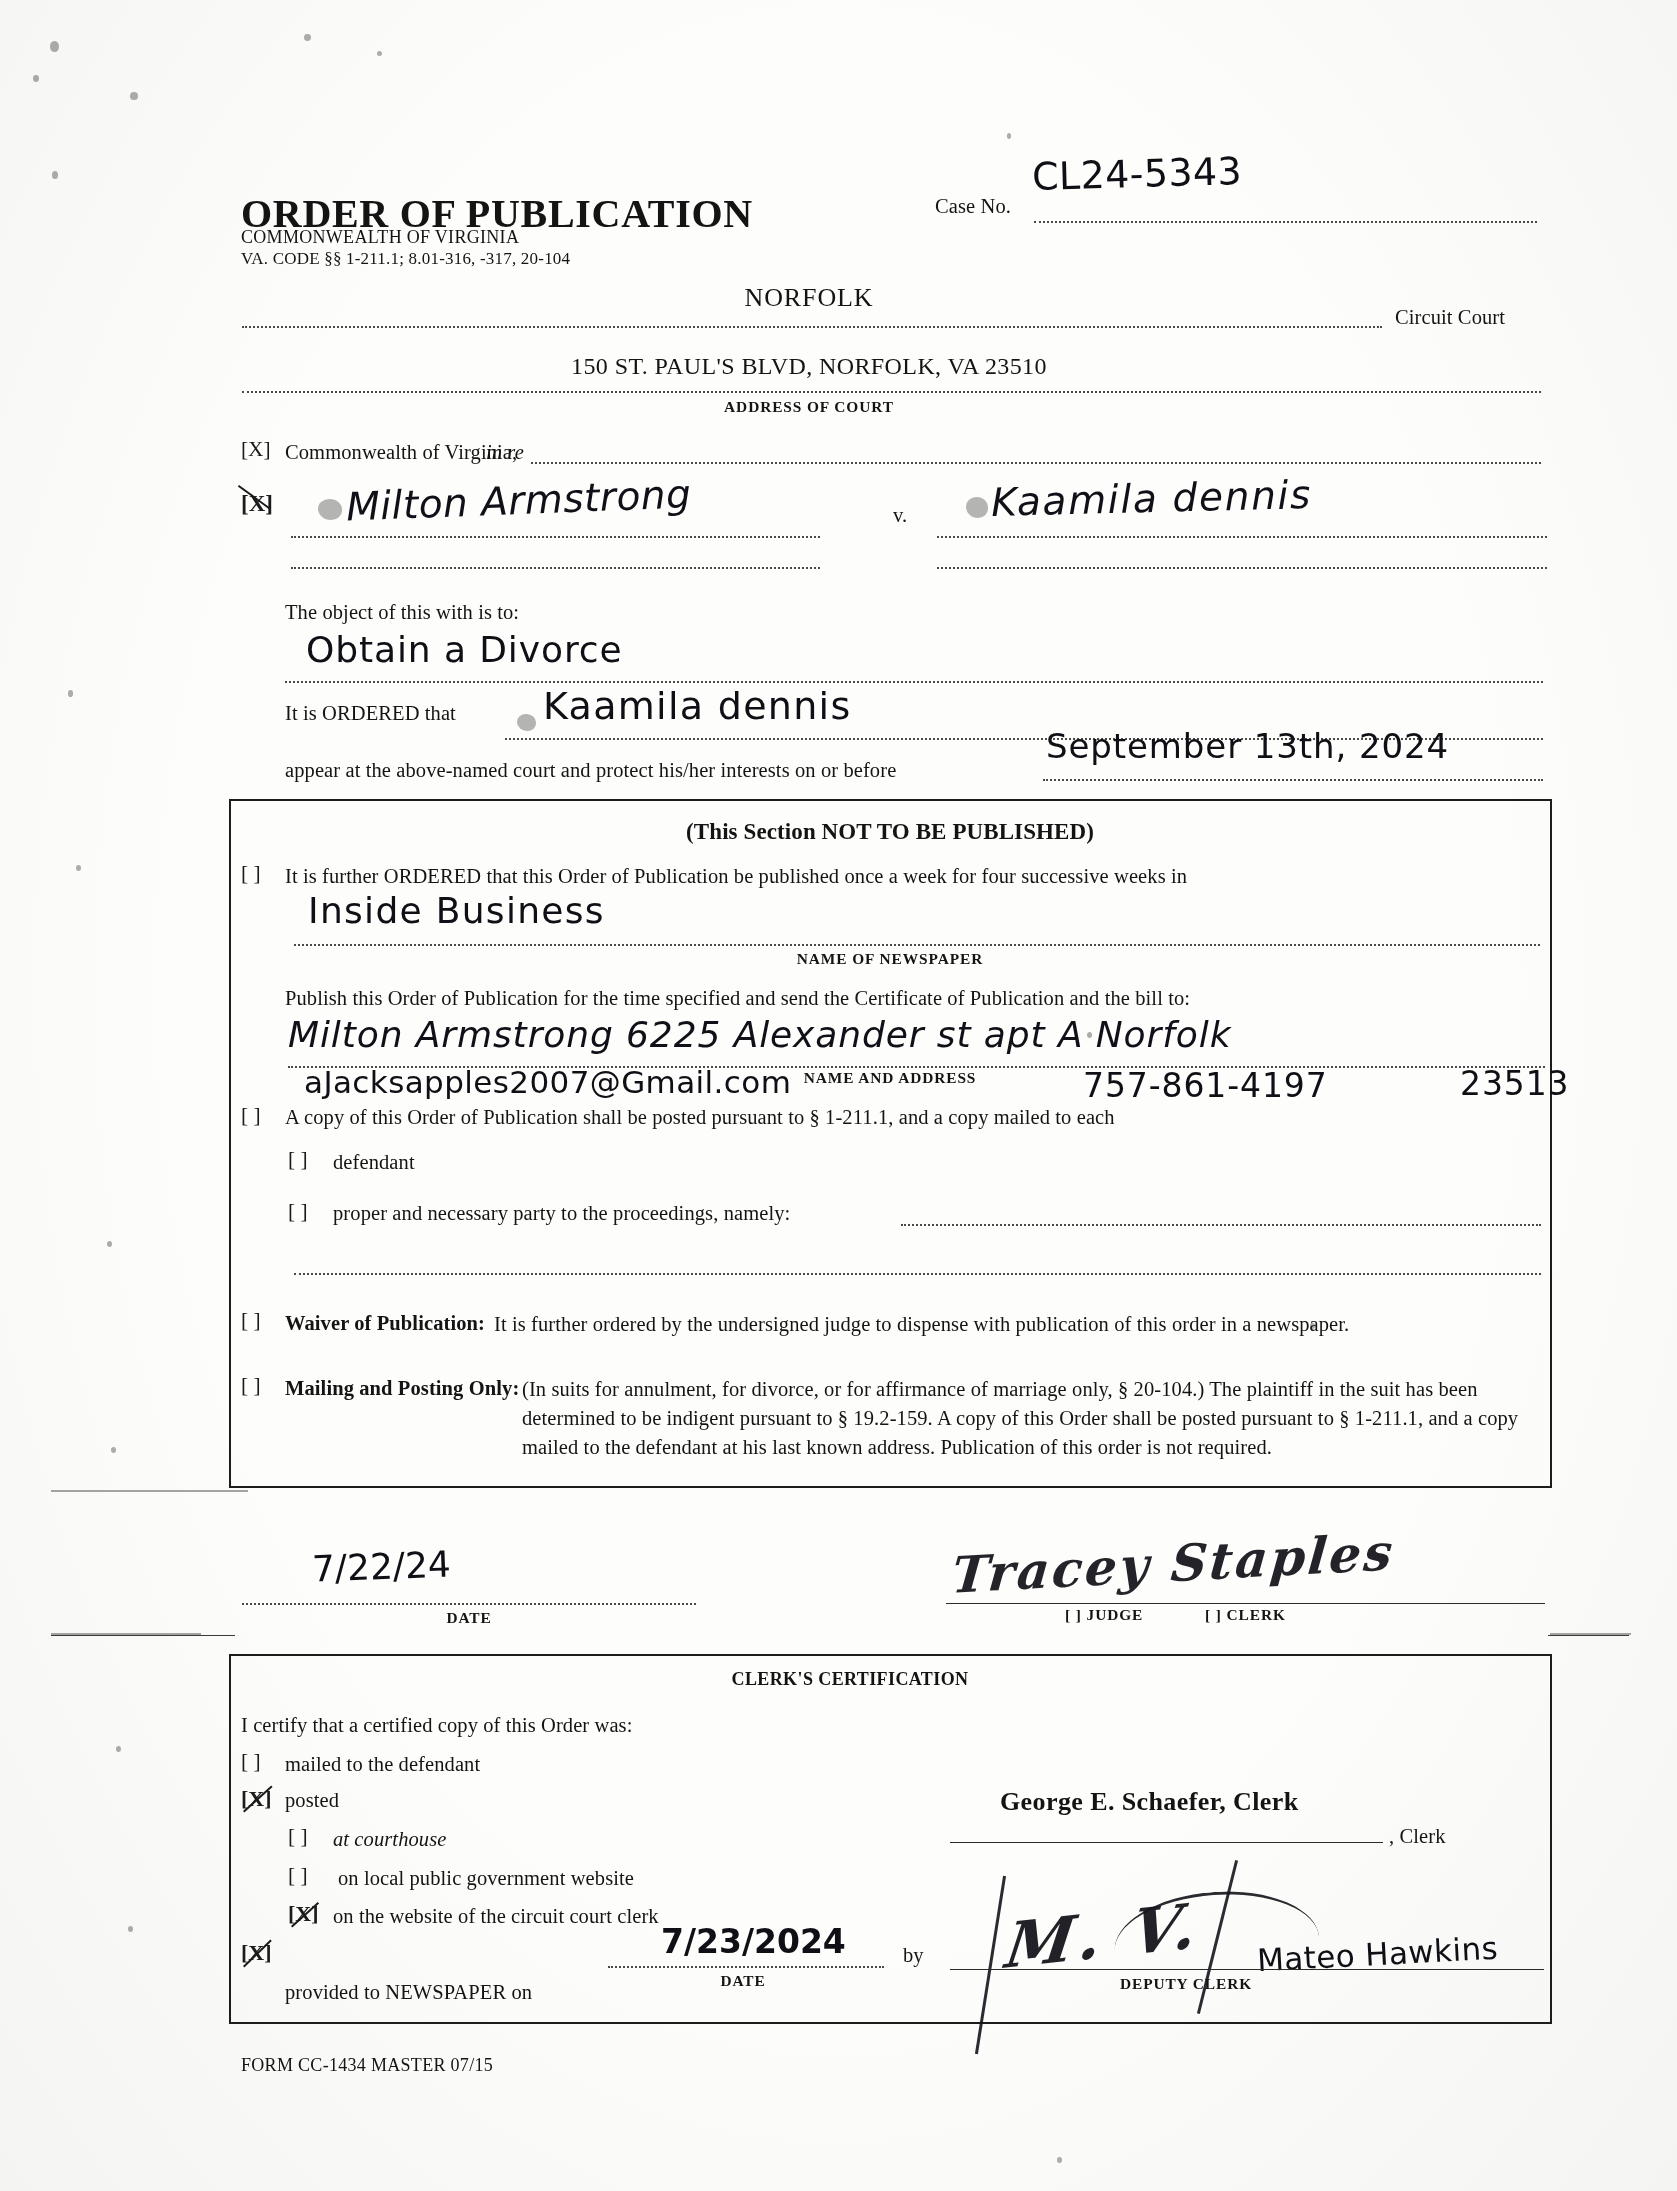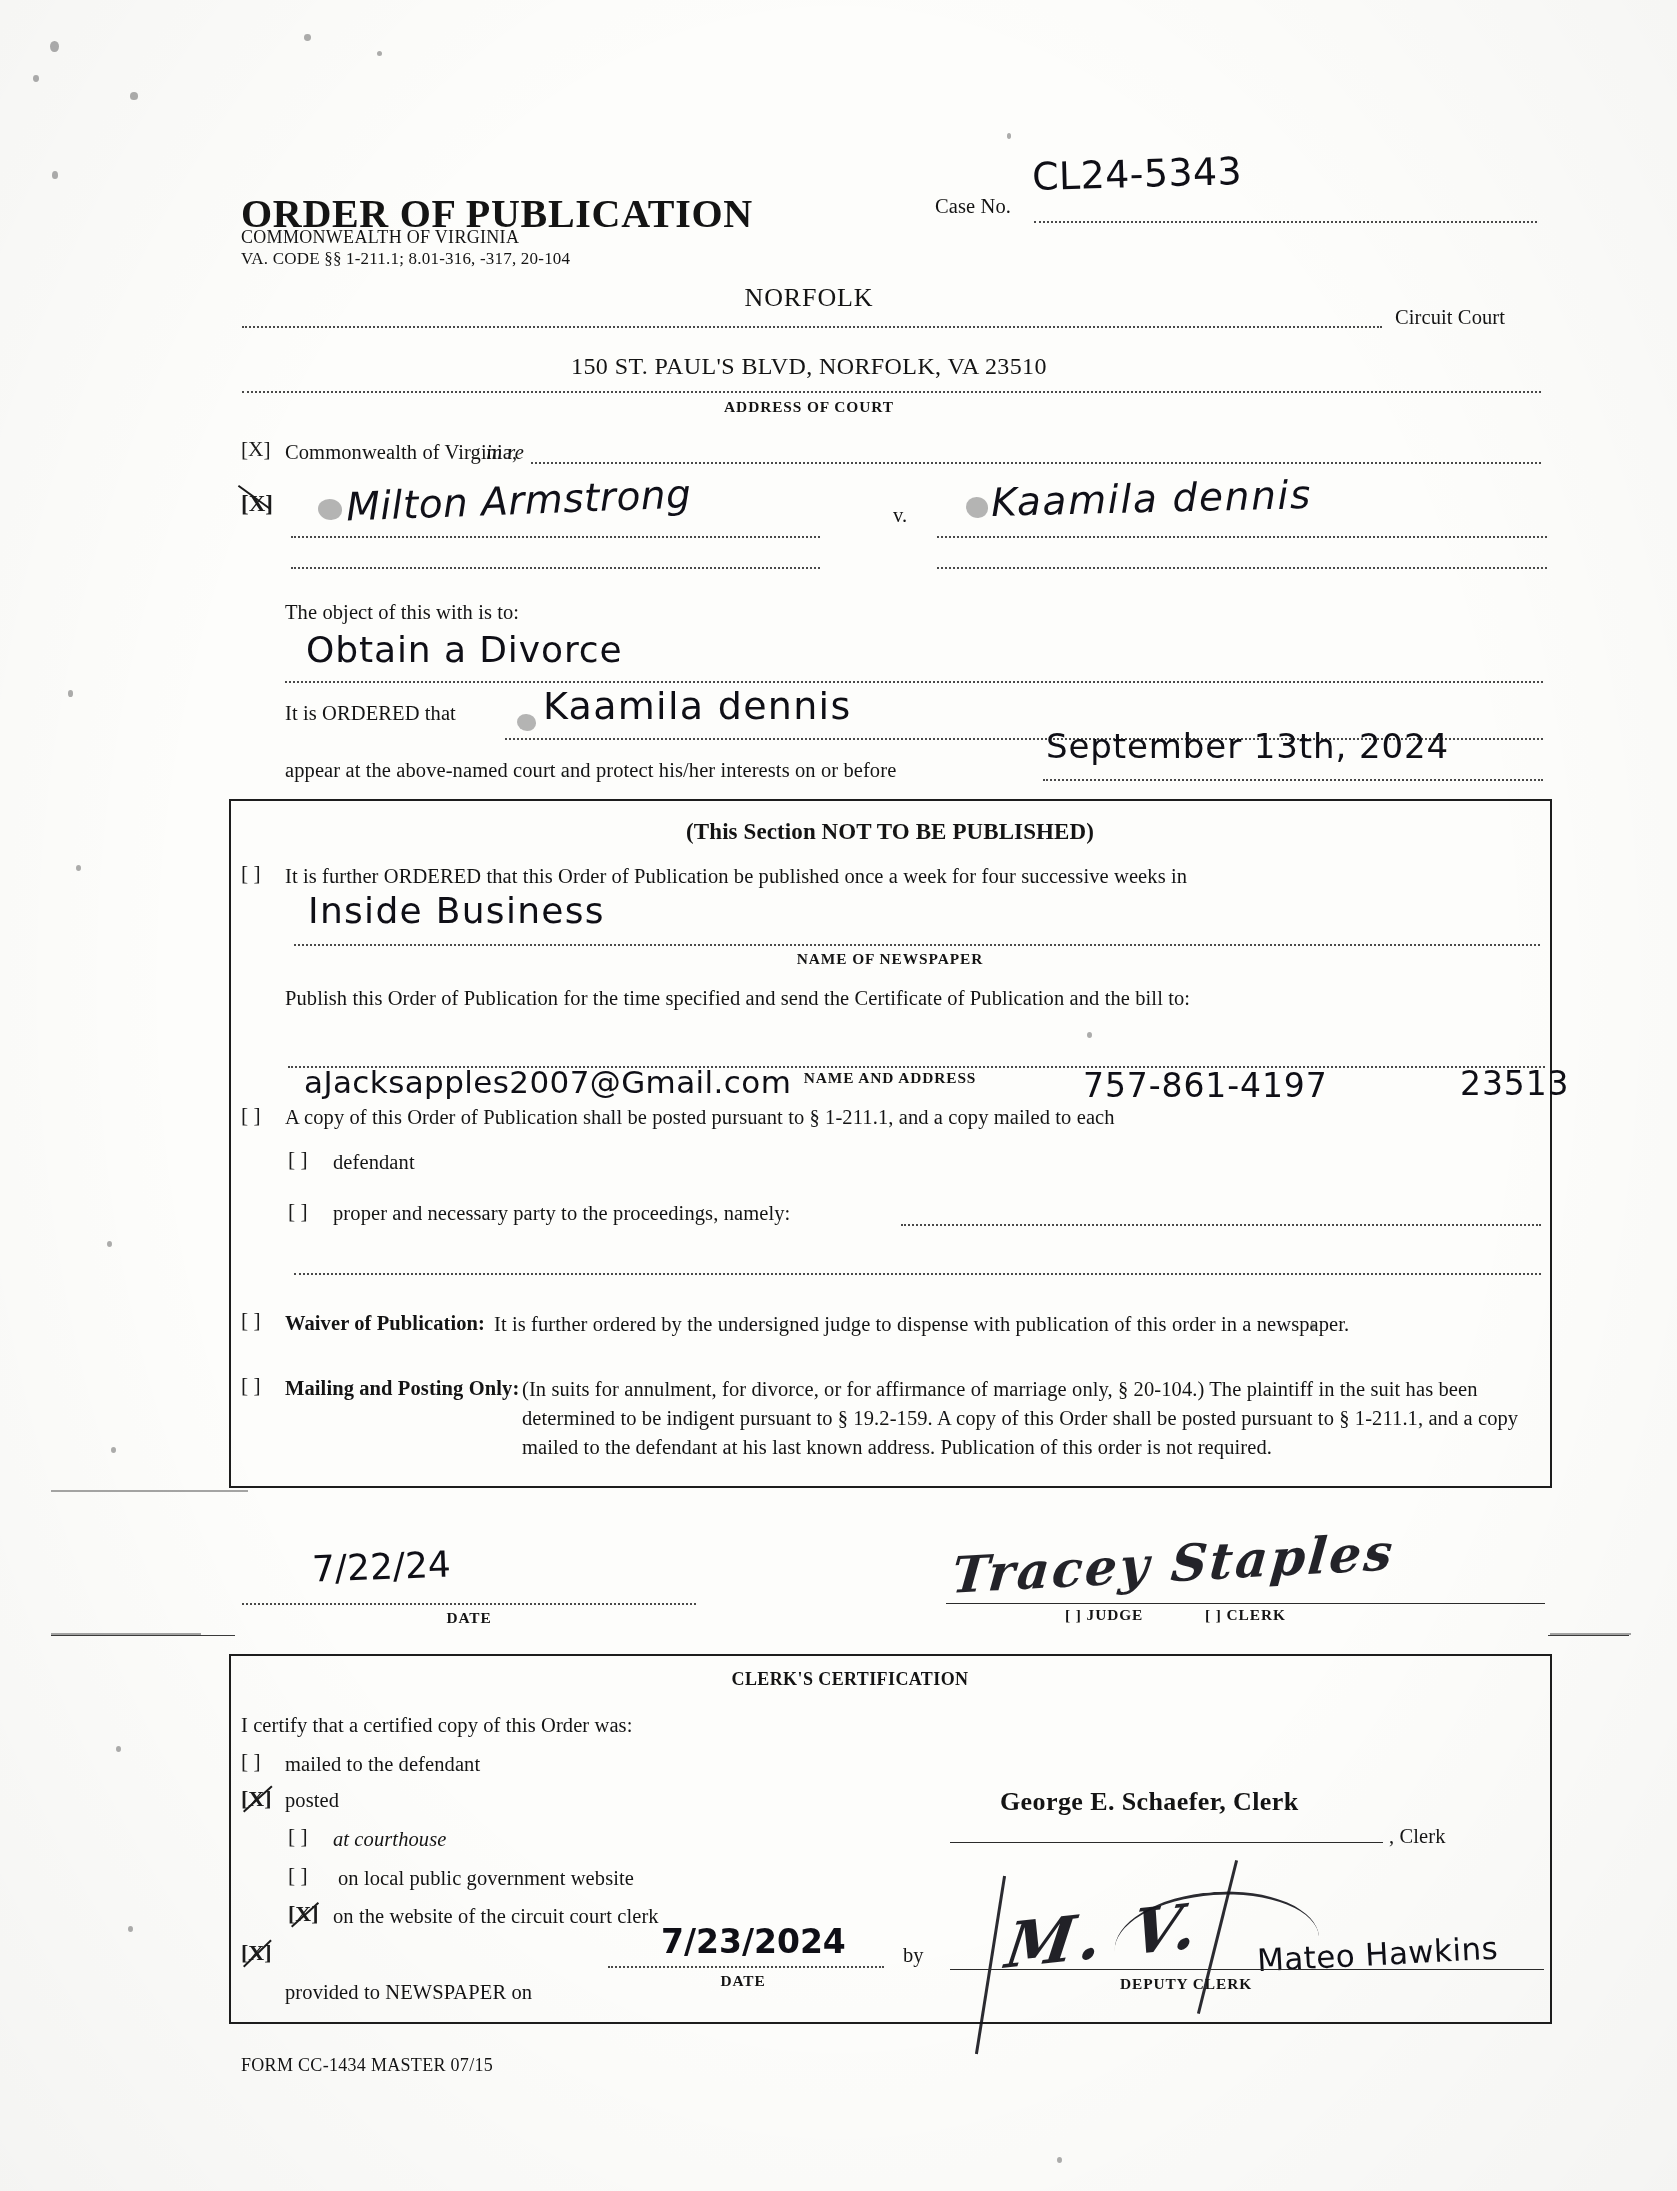--- a/index.html
+++ b/index.html
@@ -207,20 +207,21 @@
 
   <div class="cbx" style="left:241px; top:861px;">[ ]</div>
   <div class="abs t body-txt" style="left:285px; top:863px; width:1258px;">It is further ORDERED that this Order of Publication be published once a week for four successive weeks in</div>
 
   <div class="abs hand hand-md" style="left:308px; top:890px; font-size:36px; letter-spacing:1.3px;">Inside Business</div>
   <div class="dotline" style="left:294px; top:944px; width:1246px;"></div>
   <div class="abs t caption" style="left:890px; top:950px; transform:translateX(-50%);">NAME OF NEWSPAPER</div>
 
   <div class="abs t body-txt" style="left:285px; top:985px;">Publish this Order of Publication for the time specified and send the Certificate of Publication and the bill to:</div>
 
+  <div class="abs hand-slant" style="left:288px; top:1014px; font-size:36px; letter-spacing:0.9px; white-space:nowrap;">Milton Armstrong   6225 Alexander st apt A  Norfolk</div>
   <div class="dotline" style="left:288px; top:1066px; width:1257px;"></div>
   <div class="abs hand" style="left:304px; top:1064px; font-size:31px; letter-spacing:0.4px;">aJacksapples2007@Gmail.com</div>
   <div class="abs t caption" style="left:890px; top:1069px; transform:translateX(-50%);">NAME AND ADDRESS</div>
   <div class="abs hand" style="left:1083px; top:1066px; font-size:33px; letter-spacing:0.9px;">757-861-4197</div>
   <div class="abs hand" style="left:1460px; top:1064px; font-size:33px; letter-spacing:0.9px;">23513</div>
 
   <div class="cbx" style="left:241px; top:1103px;">[ ]</div>
   <div class="abs t body-txt" style="left:285px; top:1104px;">A copy of this Order of Publication shall be posted pursuant to § 1-211.1, and a copy mailed to each</div>
 
   <div class="cbx" style="left:288px; top:1147px;">[ ]</div>

